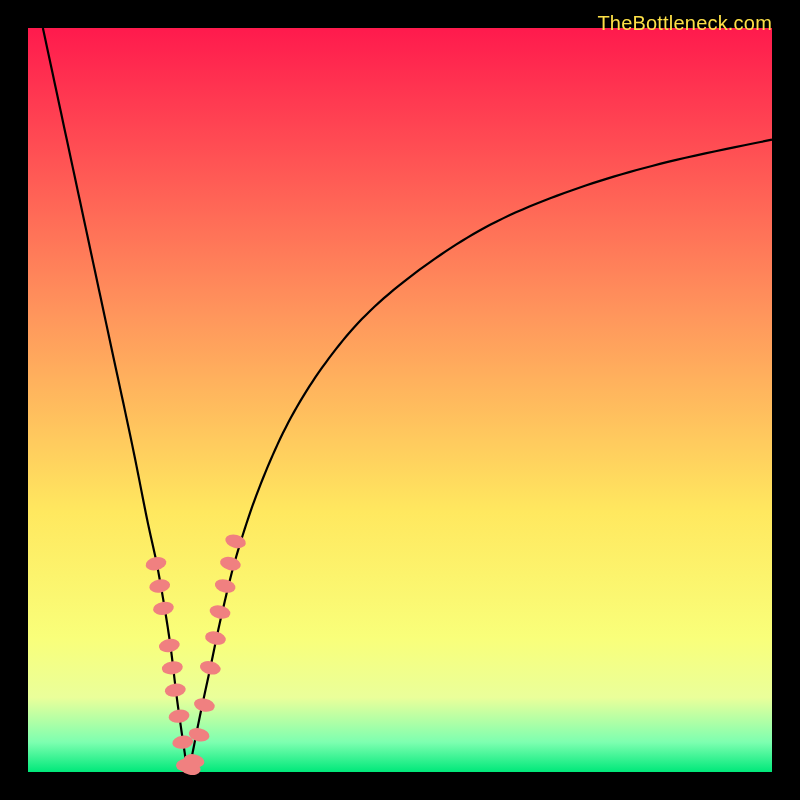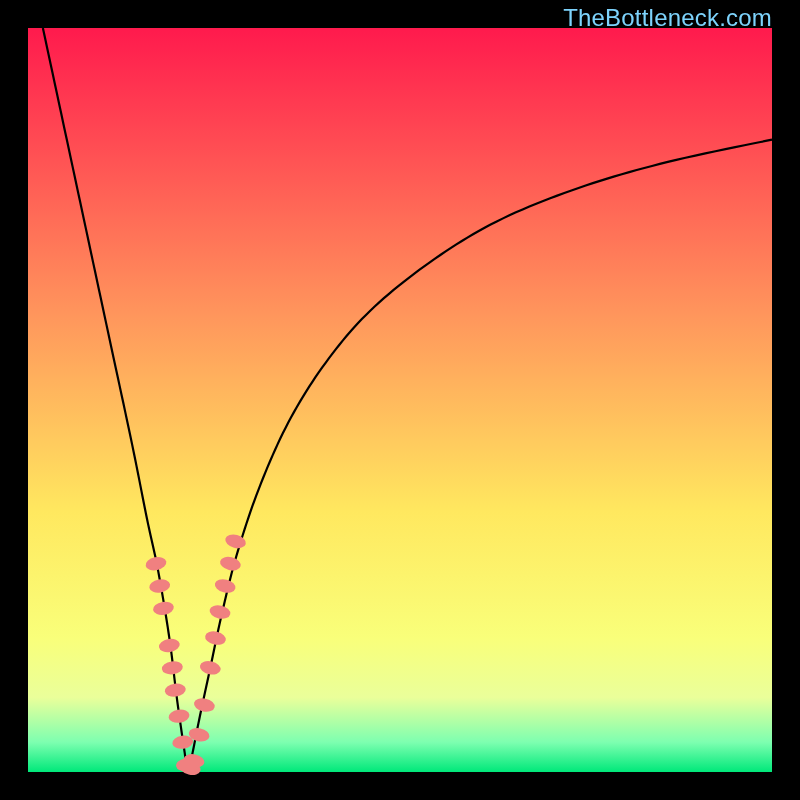--- a/index.html
+++ b/index.html
@@ -29,24 +29,24 @@
       #ff1a4d 0%,
       #ff945c 38%,
       #ffe85f 65%,
       #f9ff7a 82%,
       #eaff9a 90%,
       #7dffb0 96%,
       #00e87a 100%);
   }
   .watermark {
     position: absolute;
-    top: 4px;
+    top: 12px;
     right: 28px;
-    color: #7dd3fc;
-    font-size: 24px;
+    color: #fde047;
+    font-size: 20px;
     letter-spacing: 0.2px;
     user-select: none;
   }
   svg.curve {
     position: absolute;
     top: 0; left: 0;
     width: 744px;
     height: 744px;
     overflow: visible;
   }

